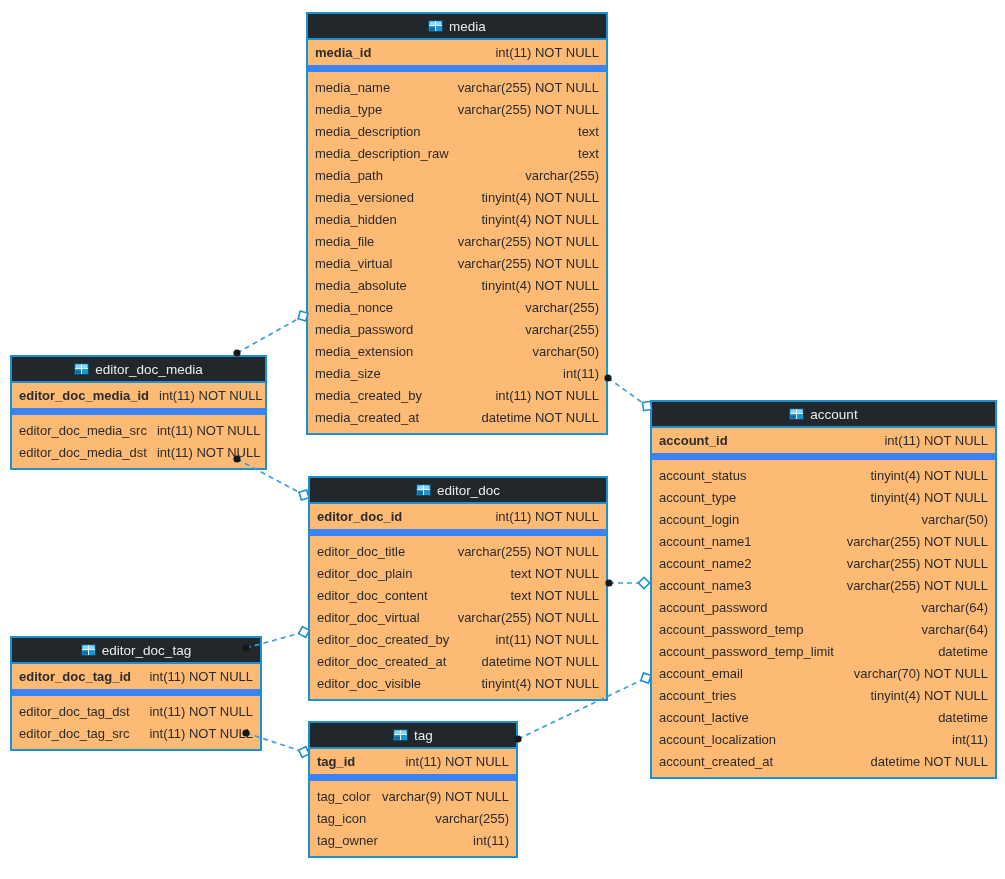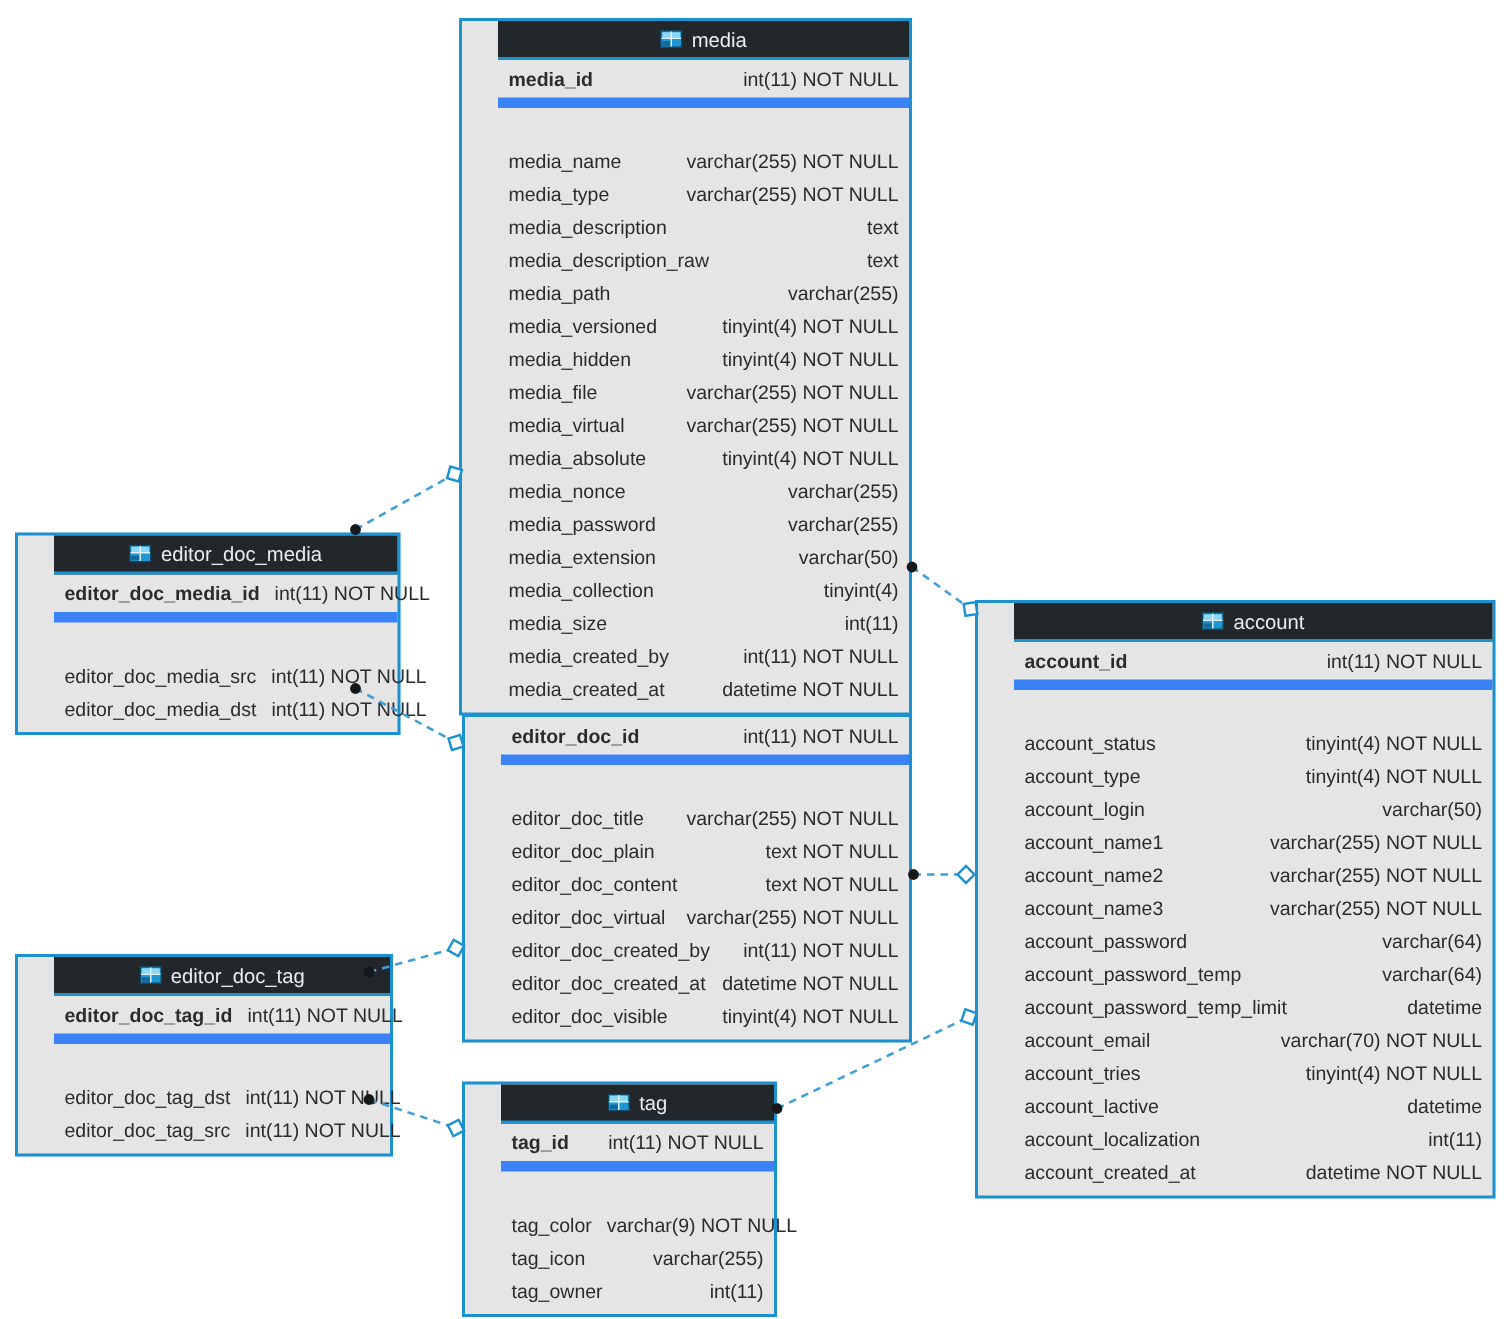--- a/index.html
+++ b/index.html
@@ -8,36 +8,36 @@
     --line:#3f9fd8;
     --rowtext:#2b2b2b;
   }
   html,body{margin:0;padding:0;}
   body{
     width:1005px;height:879px;background:#ffffff;position:relative;
     font-family:"Liberation Sans",sans-serif;overflow:hidden;
   }
   .canvas{position:absolute;left:0;top:0;width:1005px;height:879px;}
   .db-table{
-    position:absolute;background:#e5e5e5;border:2px solid var(--border);
-    box-sizing:border-box;z-index:1;padding-left:24px;
+    position:absolute;background:#fdba74;border:2px solid var(--border);
+    box-sizing:border-box;z-index:1;
   }
   .thead{
     height:24px;background:var(--headbg);border-bottom:2px solid var(--border);
     color:#e8ecee;display:flex;align-items:center;justify-content:center;
     gap:6px;font-size:13.5px;white-space:nowrap;
   }
   .ticon{display:inline-block;flex:0 0 auto;}
   .pk-row{
     display:flex;justify-content:space-between;align-items:center;gap:10px;
     height:25px;padding:0 7px;border-bottom:7px solid #3b82f6;
     font-size:13px;color:var(--rowtext);
   }
   .pk-row .column-name{font-weight:bold;}
-  .tbody{padding:4px 0 5px 0;margin-top:20px;}
+  .tbody{padding:4px 0 5px 0;}
   .col-row{
     display:flex;justify-content:space-between;align-items:center;gap:10px;
     height:22px;padding:0 7px;font-size:13px;color:var(--rowtext);
   }
   .column-name,.column-type{white-space:nowrap;}
   svg.links{position:absolute;left:0;top:0;z-index:3;pointer-events:none;}
 </style>
 </head>
 <body>
 
@@ -141,24 +141,20 @@
         </div>
         <div class="col-row">
           <span class="column-name">media_password</span>
           <span class="column-type">varchar(255)</span>
         </div>
         <div class="col-row">
           <span class="column-name">media_extension</span>
           <span class="column-type">varchar(50)</span>
         </div>
         <div class="col-row">
-          <span class="column-name">media_collection</span>
-          <span class="column-type">tinyint(4)</span>
-        </div>
-        <div class="col-row">
           <span class="column-name">media_size</span>
           <span class="column-type">int(11)</span>
         </div>
         <div class="col-row">
           <span class="column-name">media_created_by</span>
           <span class="column-type">int(11) NOT NULL</span>
         </div>
         <div class="col-row">
           <span class="column-name">media_created_at</span>
           <span class="column-type">datetime NOT NULL</span>
@@ -185,20 +181,30 @@
           <span class="column-name">editor_doc_media_src</span>
           <span class="column-type">int(11) NOT NULL</span>
         </div>
         <div class="col-row">
           <span class="column-name">editor_doc_media_dst</span>
           <span class="column-type">int(11) NOT NULL</span>
         </div>
       </div>
     </div>
   <div class="db-table" style="left: 308px; top: 476px; width: 300px;">
+      <div class="thead">
+        <svg class="ticon" width="15" height="12" viewBox="0 0 15 12">
+          <rect x="0.5" y="0.5" width="14" height="11" fill="#1f96d4" stroke="#0d4964"></rect>
+          <rect x="1.5" y="1.5" width="12" height="3.5" fill="#8ed7f4"></rect>
+          <rect x="1.5" y="7.5" width="6" height="3" fill="#12699b"></rect>
+          <line x1="7.5" y1="1" x2="7.5" y2="11" stroke="#dff3fc" stroke-width="1"></line>
+          <line x1="1" y1="5.5" x2="14" y2="5.5" stroke="#dff3fc" stroke-width="1"></line>
+        </svg>
+        <span>editor_doc</span>
+      </div>
       <div class="pk-row">
         <span class="column-name">editor_doc_id</span>
         <span class="column-type">int(11) NOT NULL</span>
       </div>
       <div class="tbody">
         <div class="col-row">
           <span class="column-name">editor_doc_title</span>
           <span class="column-type">varchar(255) NOT NULL</span>
         </div>
         <div class="col-row">

